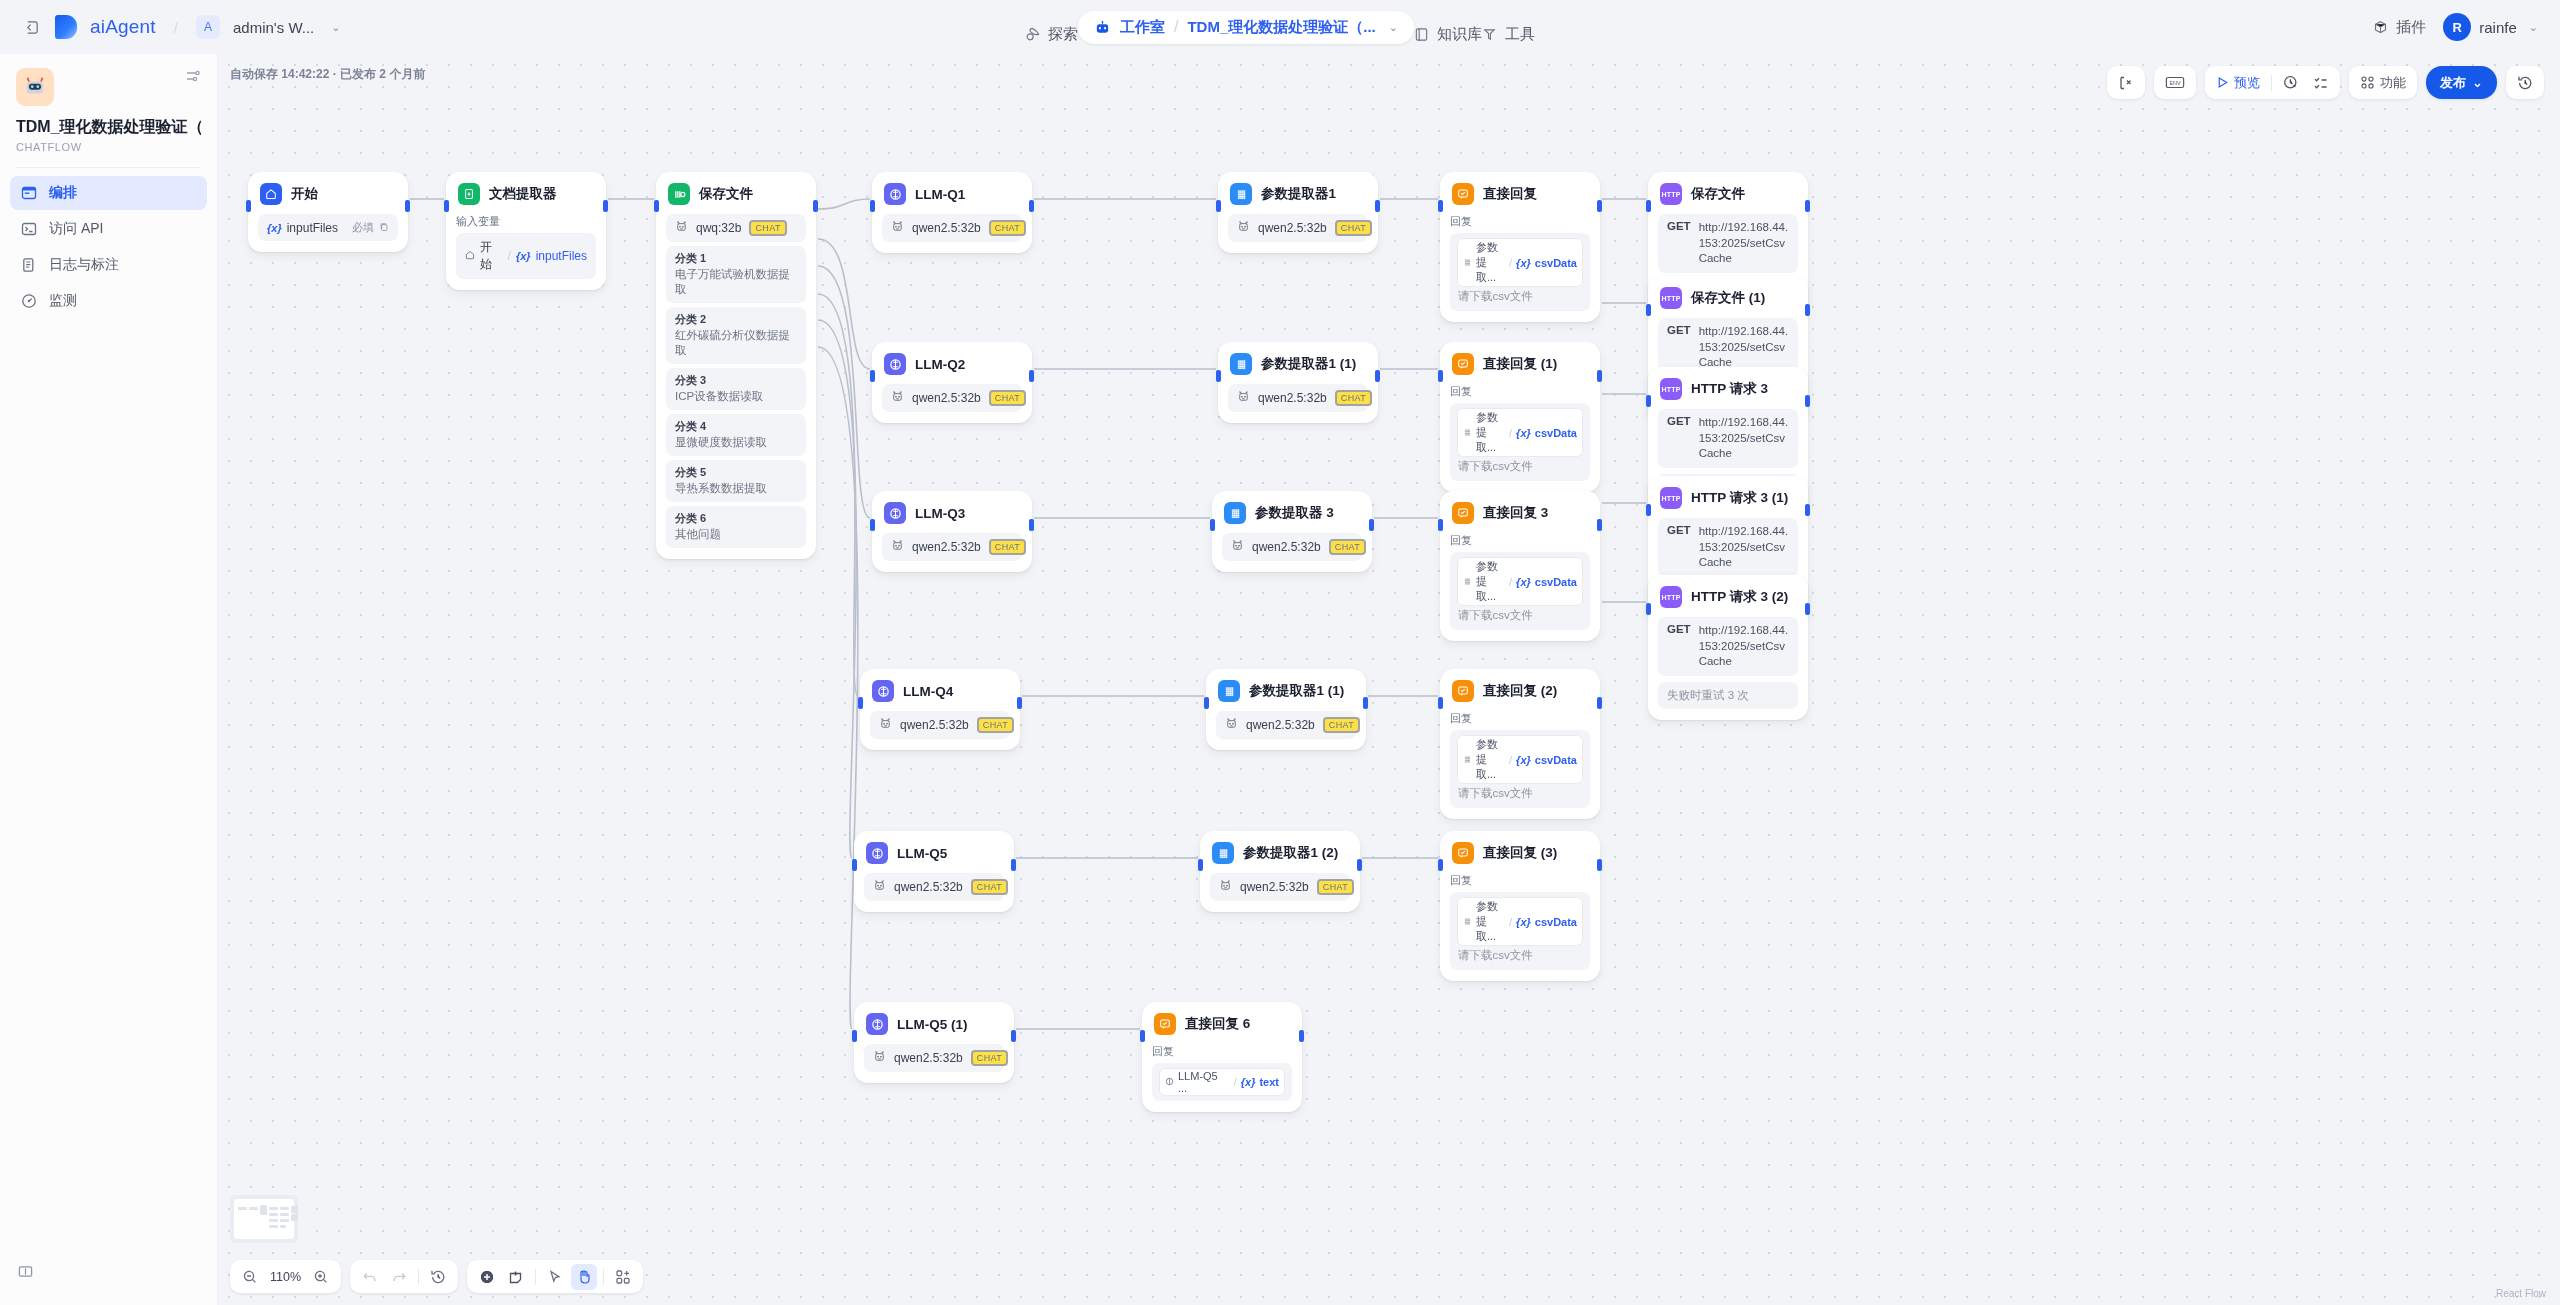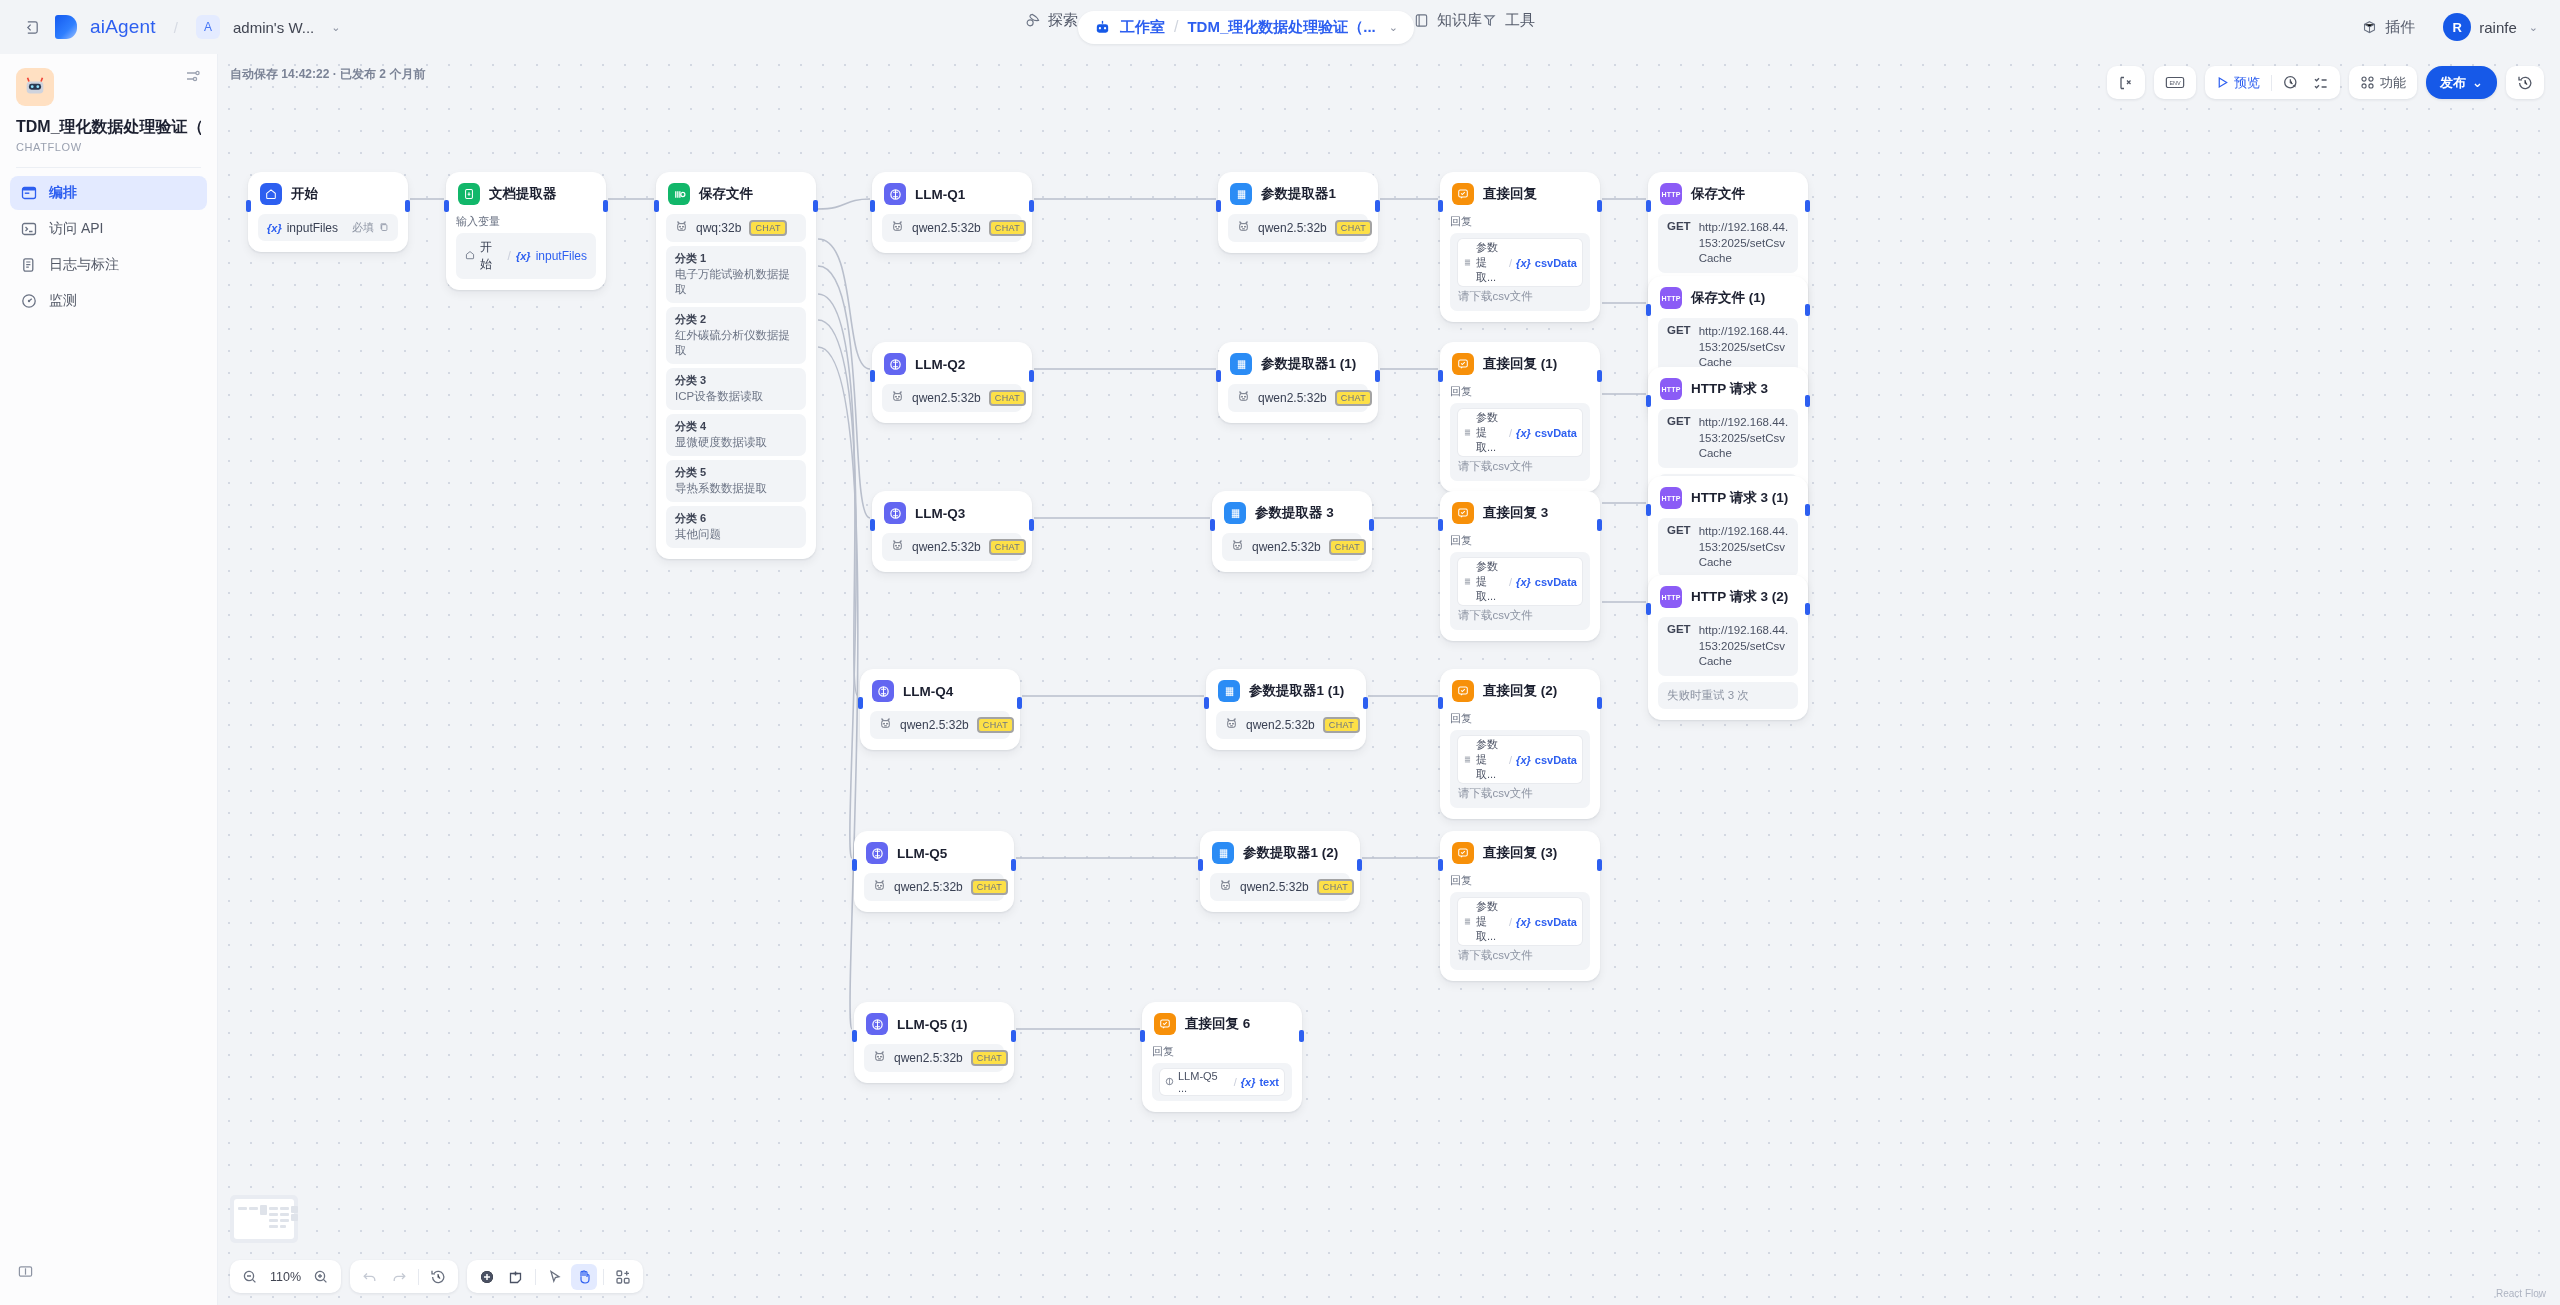--- a/index.html
+++ b/index.html
@@ -26,34 +26,34 @@
   .tb-sep { color: #d6dae3; font-size: 15px; margin: 0 5px; }
   .ws-badge {
     width: 24px; height: 24px; border-radius: 6px; background: #e4ebff;
     color: #4676f5; font-size: 12px; display: flex; align-items: center; justify-content: center;
   }
   .ws-name { font-size: 15px; color: #414552; }
   .caret { font-size: 11px; color: #8a90a0; margin-left: 4px; }
 
   .tb-center {
     position: absolute; left: 50%; transform: translateX(-50%);
-    display: flex; align-items: flex-start; 
+    display: flex; align-items: flex-end; 
   }
   .nav-item { display:flex; align-items:center; gap:8px; font-size:15px; color:#545a6a; }
   .nav-pill {
     display:flex; align-items:center; gap: 9px;
     background:#fff; border-radius: 16px; padding: 7px 16px;
     box-shadow: 0 1px 3px rgba(16,24,40,.08);
   }
   .nav-pill .pl { color:#2d5ff0; font-weight:700; font-size:15px; }
   .nav-pill .slash { color:#d0d5de; }
   .nav-pill .pr { color:#2d5ff0; font-weight:700; font-size:15px; }
   .ico { display:inline-flex; align-items:center; justify-content:center; }
 
-  .tb-right { position:absolute; right: 22px; display:flex; align-items:center; gap: 28px; }
+  .tb-right { position:absolute; right: 22px; display:flex; align-items:center; gap: 17px; }
   .plug { display:flex; align-items:center; gap:8px; font-size:15px; color:#545a6a;}
   .avatar {
     width:28px;height:28px;border-radius:50%;background:#1659e8;color:#fff;
     font-size:13px;display:flex;align-items:center;justify-content:center;font-weight:600;
   }
   .uname { font-size:15px; color:#414552; }
 
   
   #sidebar {
     position:absolute; left:0; top:54px; width:218px; height:1251px;

